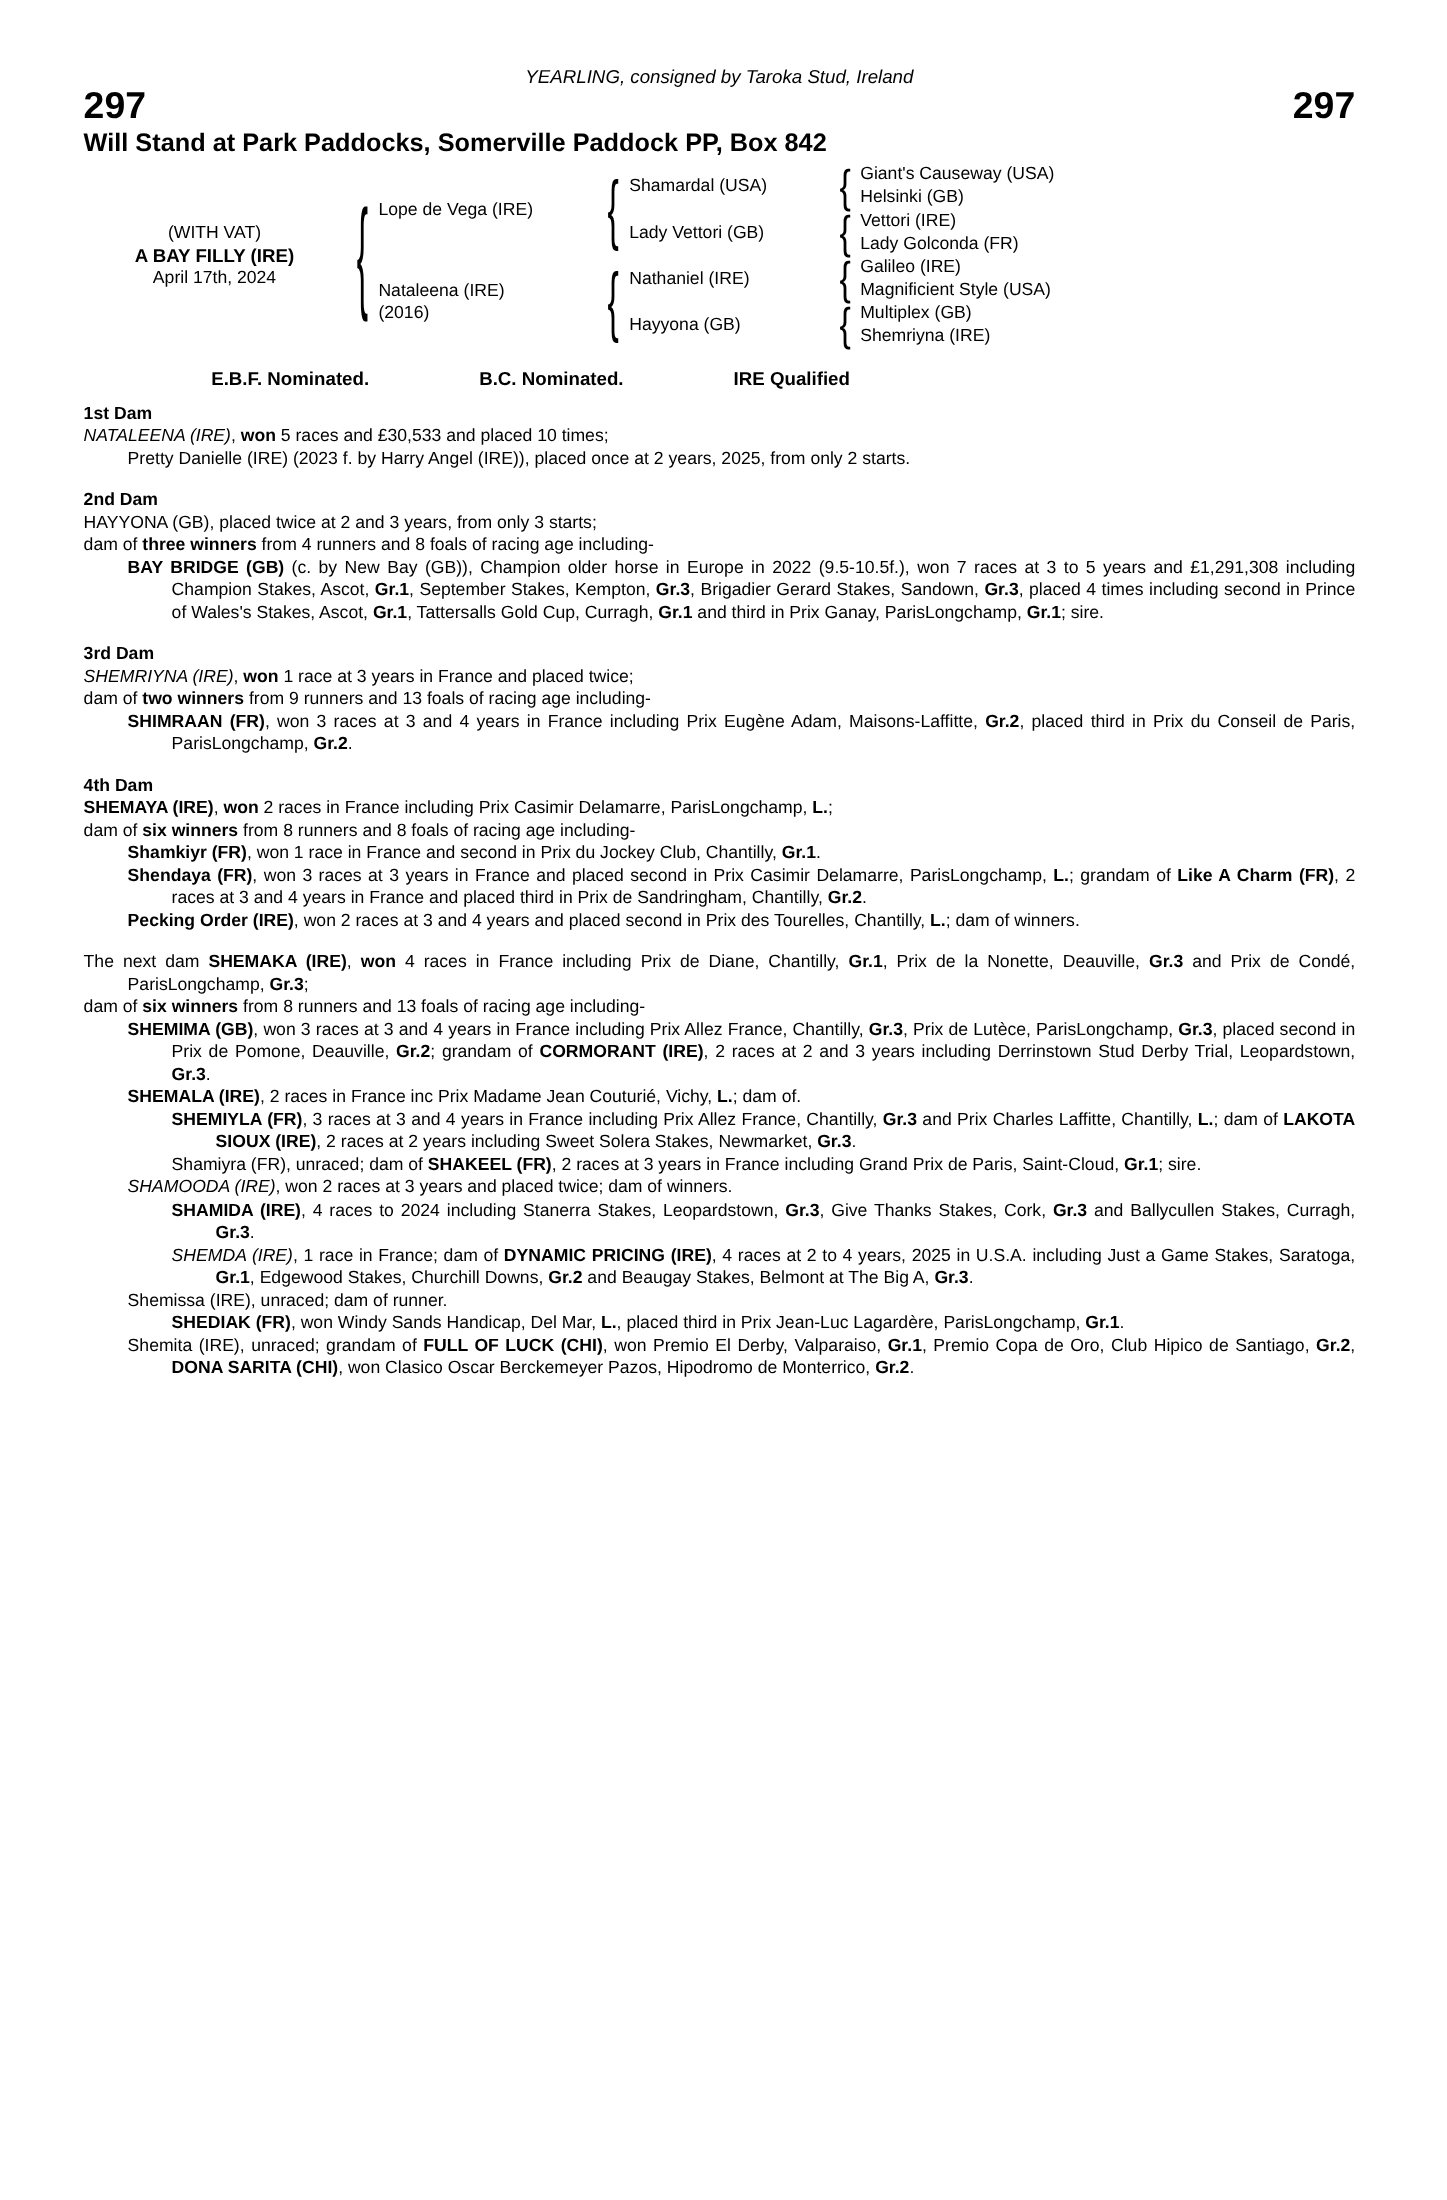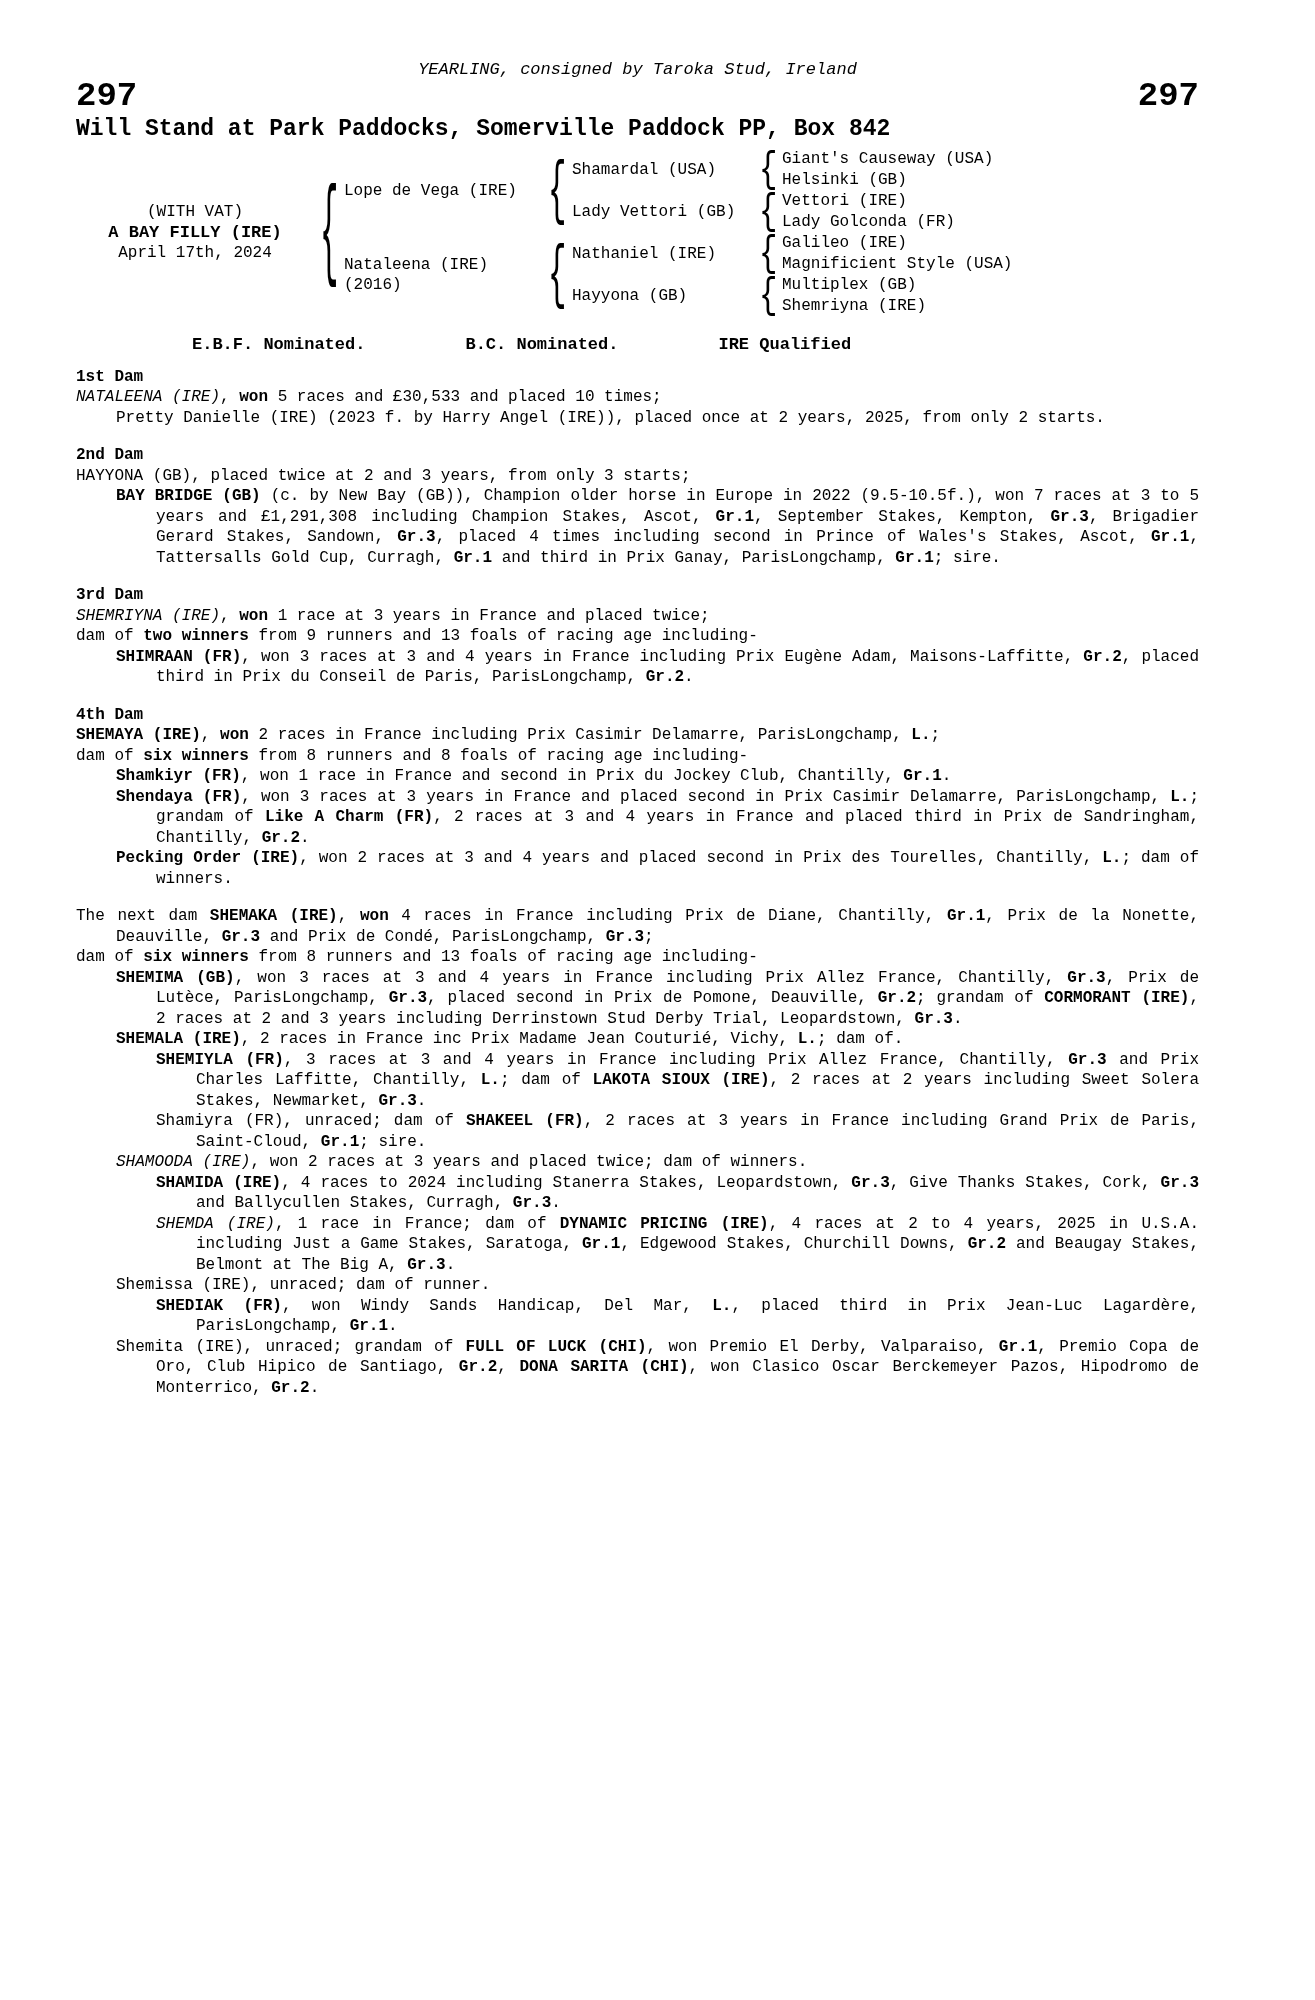--- a/index.html
+++ b/index.html
@@ -1,19 +1,19 @@
 <!DOCTYPE html>
 <html><head>
 <meta charset="utf-8">
 <style>
   html,body { margin:0; padding:0; background:#ffffff; }
   .page {
     width:1315px; min-height:2000px; box-sizing:border-box;
-    padding:60px 116px 40px 76px;
-    font-family:Liberation Mono, monospace;
+    padding:60px 83px 40px 76px;
+    font-family:Liberation Sans, sans-serif;
     font-size:16px; line-height:20.5px; color:#000;
   }
   .consignor { text-align:center; font-style:italic; font-size:17px; }
   .lot-row { display:flex; justify-content:space-between; align-items:flex-start;
              font-size:34px; font-weight:bold; line-height:38px; margin-top:-4px; }
   .stand-line { font-weight:bold; font-size:23px; margin-top:4px; }
 
   
   .ped { display:grid;
          grid-template-columns: 238px 30px 198px 30px 182px 28px auto;
@@ -116,20 +116,21 @@
     <span>B.C. Nominated.</span>
     <span>IRE Qualified</span>
   </div>
 
   <div id="body-blocks">
       <div class="blk heading" style="padding-left: 0px; text-indent: 0px; margin-top: 11px;"><span>1st Dam</span></div>
       <div class="blk" style="padding-left: 0px; text-indent: 0px;"><span class="fi">NATALEENA (IRE)</span><span>, </span><span class="fb">won</span><span> 5 races and £30,533 and placed 10 times;</span></div>
       <div class="blk" style="padding-left: 80px; text-indent: -40px;"><span>Pretty Danielle (IRE) (2023 f. by Harry Angel (IRE)), placed once at 2 years, 2025, from only 2 starts.</span></div>
       <div class="blk heading sp" style="padding-left: 0px; text-indent: 0px;"><span>2nd Dam</span></div>
       <div class="blk" style="padding-left: 0px; text-indent: 0px;"><span>HAYYONA (GB), placed twice at 2 and 3 years, from only 3 starts;</span></div>
+      <div class="blk" style="padding-left: 0px; text-indent: 0px;"><span>dam of </span><span class="fb">three winners</span><span> from 4 runners and 8 foals of racing age including-</span></div>
       <div class="blk" style="padding-left: 80px; text-indent: -40px;"><span class="fb">BAY BRIDGE (GB)</span><span> (c. by New Bay (GB)), Champion older horse in Europe in 2022 (9.5-10.5f.), won 7 races at 3 to 5 years and £1,291,308 including Champion Stakes, Ascot, </span><span class="fb">Gr.1</span><span>, September Stakes, Kempton, </span><span class="fb">Gr.3</span><span>, Brigadier Gerard Stakes, Sandown, </span><span class="fb">Gr.3</span><span>, placed 4 times including second in Prince of Wales's Stakes, Ascot, </span><span class="fb">Gr.1</span><span>, Tattersalls Gold Cup, Curragh, </span><span class="fb">Gr.1</span><span> and third in Prix Ganay, ParisLongchamp, </span><span class="fb">Gr.1</span><span>; sire.</span></div>
       <div class="blk heading sp" style="padding-left: 0px; text-indent: 0px;"><span>3rd Dam</span></div>
       <div class="blk" style="padding-left: 0px; text-indent: 0px;"><span class="fi">SHEMRIYNA (IRE)</span><span>, </span><span class="fb">won</span><span> 1 race at 3 years in France and placed twice;</span></div>
       <div class="blk" style="padding-left: 0px; text-indent: 0px;"><span>dam of </span><span class="fb">two winners</span><span> from 9 runners and 13 foals of racing age including-</span></div>
       <div class="blk" style="padding-left: 80px; text-indent: -40px;"><span class="fb">SHIMRAAN (FR)</span><span>, won 3 races at 3 and 4 years in France including Prix Eugène Adam, Maisons-Laffitte, </span><span class="fb">Gr.2</span><span>, placed third in Prix du Conseil de Paris, ParisLongchamp, </span><span class="fb">Gr.2</span><span>.</span></div>
       <div class="blk heading sp" style="padding-left: 0px; text-indent: 0px;"><span>4th Dam</span></div>
       <div class="blk" style="padding-left: 0px; text-indent: 0px;"><span class="fb">SHEMAYA (IRE)</span><span>, </span><span class="fb">won</span><span> 2 races in France including Prix Casimir Delamarre, ParisLongchamp, </span><span class="fb">L.</span><span>;</span></div>
       <div class="blk" style="padding-left: 0px; text-indent: 0px;"><span>dam of </span><span class="fb">six winners</span><span> from 8 runners and 8 foals of racing age including-</span></div>
       <div class="blk" style="padding-left: 80px; text-indent: -40px;"><span class="fb">Shamkiyr (FR)</span><span>, won 1 race in France and second in Prix du Jockey Club, Chantilly, </span><span class="fb">Gr.1</span><span>.</span></div>
       <div class="blk" style="padding-left: 80px; text-indent: -40px;"><span class="fb">Shendaya (FR)</span><span>, won 3 races at 3 years in France and placed second in Prix Casimir Delamarre, ParisLongchamp, </span><span class="fb">L.</span><span>; grandam of </span><span class="fb">Like A Charm (FR)</span><span>, 2 races at 3 and 4 years in France and placed third in Prix de Sandringham, Chantilly, </span><span class="fb">Gr.2</span><span>.</span></div>

